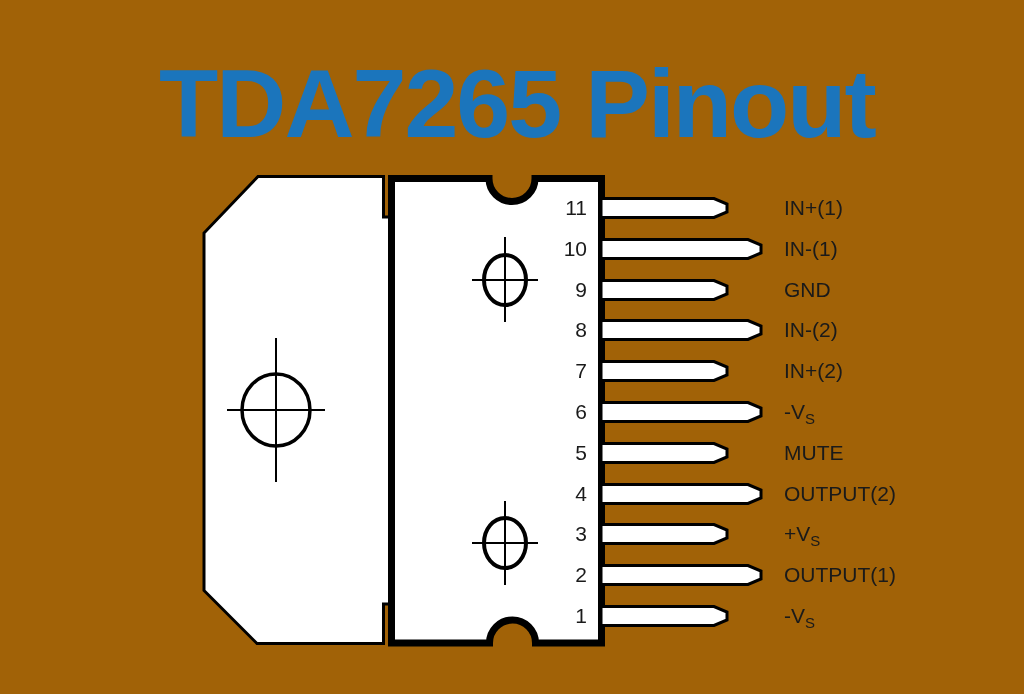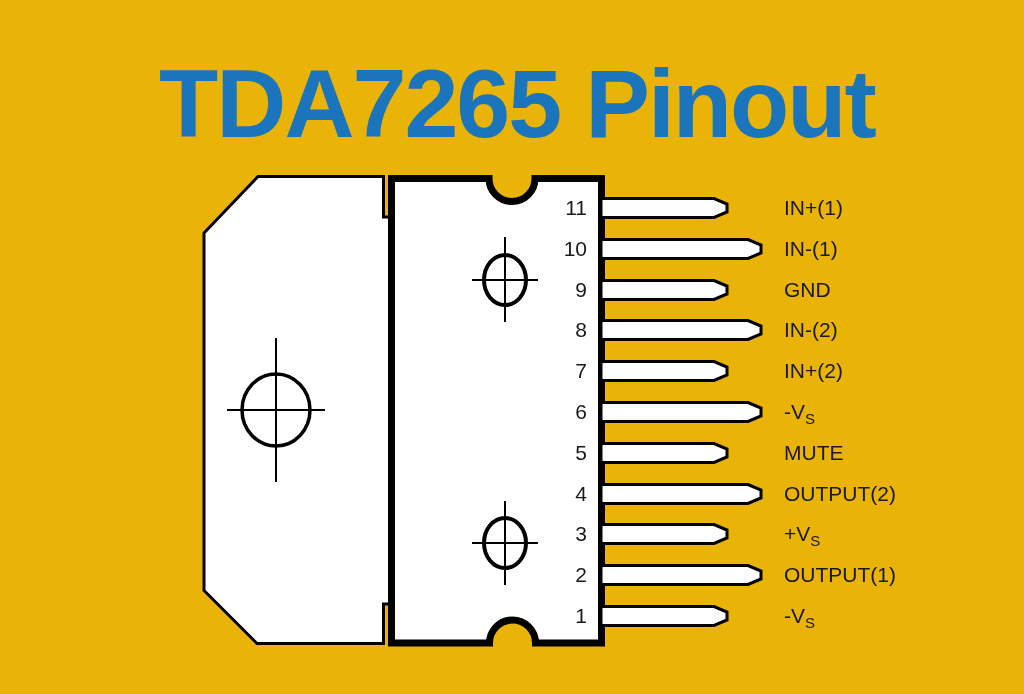--- a/index.html
+++ b/index.html
@@ -1,20 +1,20 @@
 <!DOCTYPE html>
 <html><head>
 <meta charset="utf-8">
 <style>
   html, body { margin: 0; padding: 0; background: #ffffff; }
   .canvas {
     position: relative;
     width: 1024px;
     height: 694px;
-    background: #eab308;
+    background: #a16207;
     overflow: hidden;
     font-family: "Liberation Sans", sans-serif;
   }
   svg { display: block; }
   .title-text {
     font-family: "Liberation Sans", sans-serif;
     font-size: 97px;
     font-weight: 700;
     letter-spacing: -2px;
   }

